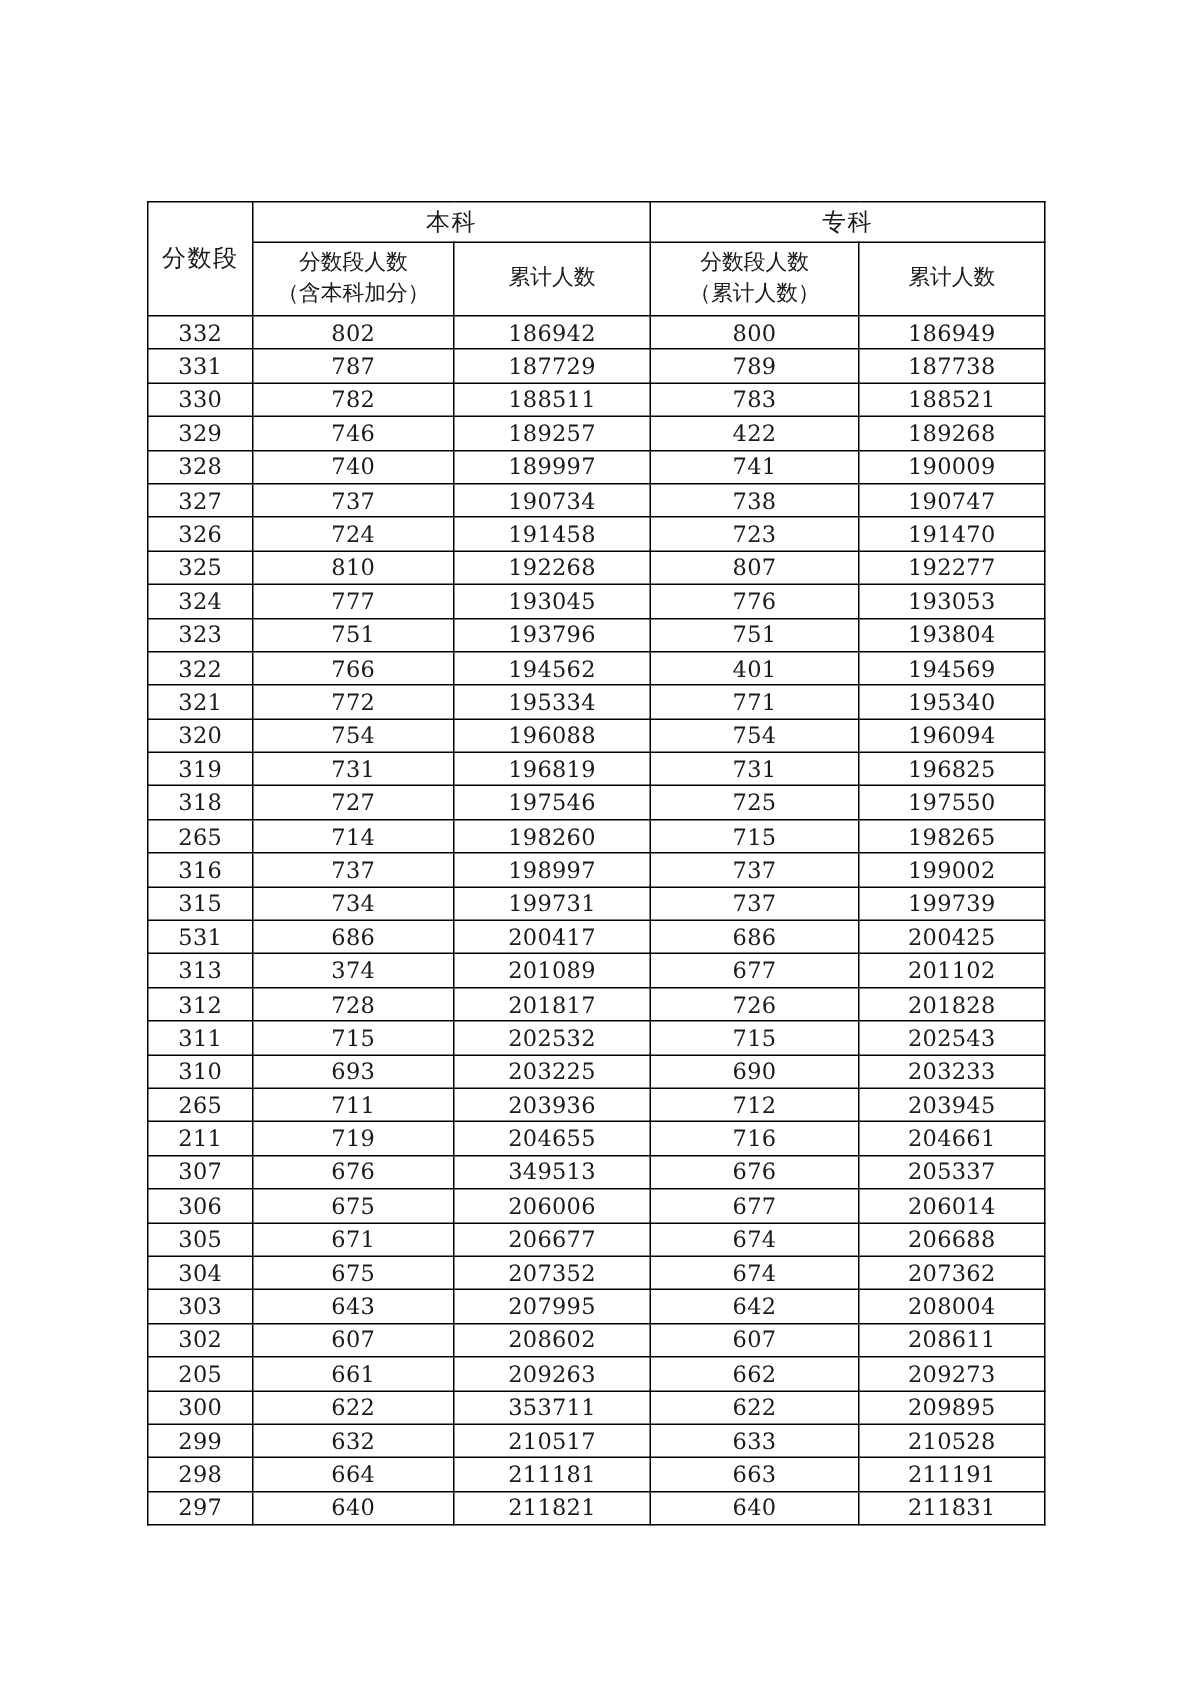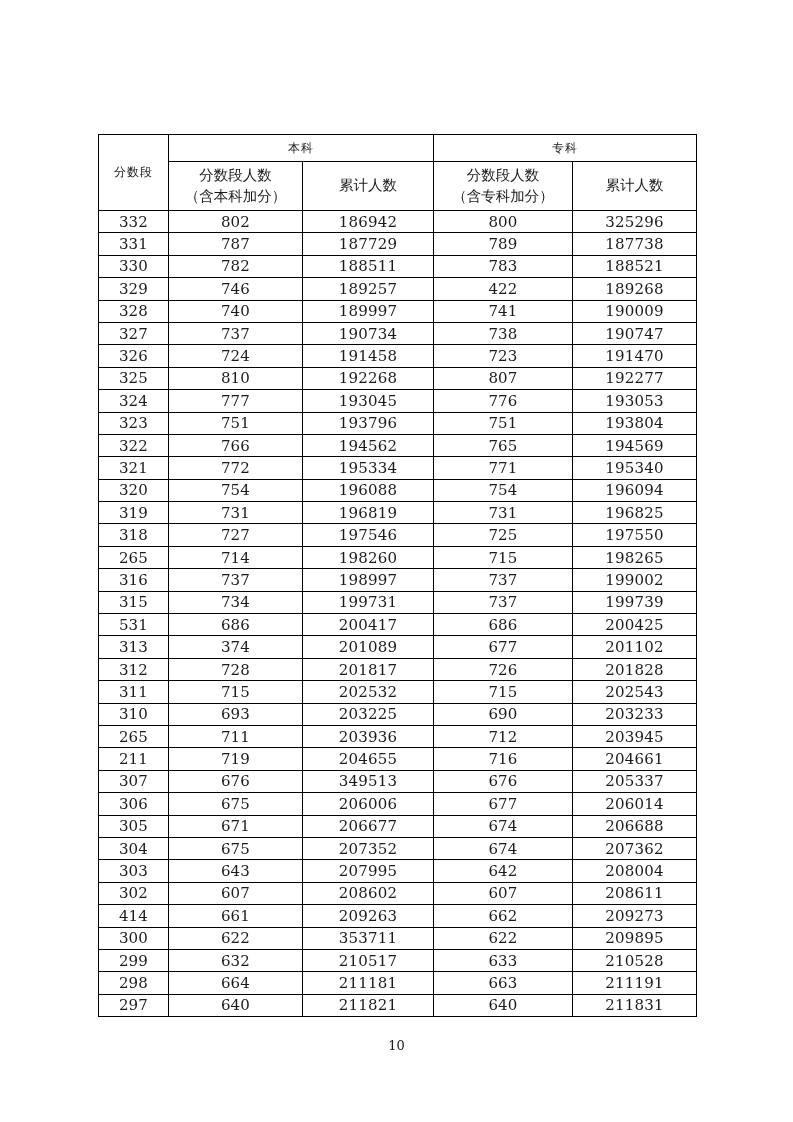--- a/index.html
+++ b/index.html
@@ -46,21 +46,21 @@
   
   col.c-score { width: 70px; }
   col.c-ben-count { width: 134px; }
   col.c-ben-cum { width: 131px; }
   col.c-zhuan-count { width: 139px; }
   col.c-zhuan-cum { width: 124px; }
 
   
   tr.group-row th {
     height: 26px;
-    font-size: 12px;
+    font-size: 16px;
     font-family: "DejaVu Sans", "Liberation Sans", sans-serif;
     font-weight: bold;
     letter-spacing: 1px;
   }
 
   
   tr.sub-row th {
     height: 48px;
     font-size: 14.5px;
     font-family: "DejaVu Sans", "Liberation Sans", sans-serif;
@@ -121,34 +121,34 @@
       <tr class="sub-row">
         <th>
           <span class="sub-head-line">分数段人数</span>
           <span class="sub-head-line">（含本科加分）</span>
         </th>
         <th>
           <span class="sub-head-line">累计人数</span>
         </th>
         <th>
           <span class="sub-head-line">分数段人数</span>
-          <span class="sub-head-line">（含专科加分）</span>
+          <span class="sub-head-line">（累计人数）</span>
         </th>
         <th>
           <span class="sub-head-line">累计人数</span>
         </th>
       </tr>
     </thead>
     <tbody id="table-body">
         <tr class="data-row">
           <td>332</td>
           <td>802</td>
           <td>186942</td>
           <td>800</td>
-          <td>325296</td>
+          <td>186949</td>
         </tr>
         <tr class="data-row">
           <td>331</td>
           <td>787</td>
           <td>187729</td>
           <td>789</td>
           <td>187738</td>
         </tr>
         <tr class="data-row">
           <td>330</td>
@@ -203,21 +203,21 @@
           <td>323</td>
           <td>751</td>
           <td>193796</td>
           <td>751</td>
           <td>193804</td>
         </tr>
         <tr class="data-row">
           <td>322</td>
           <td>766</td>
           <td>194562</td>
-          <td>765</td>
+          <td>401</td>
           <td>194569</td>
         </tr>
         <tr class="data-row">
           <td>321</td>
           <td>772</td>
           <td>195334</td>
           <td>771</td>
           <td>195340</td>
         </tr>
         <tr class="data-row">
@@ -347,21 +347,21 @@
           <td>208004</td>
         </tr>
         <tr class="data-row">
           <td>302</td>
           <td>607</td>
           <td>208602</td>
           <td>607</td>
           <td>208611</td>
         </tr>
         <tr class="data-row">
-          <td>414</td>
+          <td>205</td>
           <td>661</td>
           <td>209263</td>
           <td>662</td>
           <td>209273</td>
         </tr>
         <tr class="data-row">
           <td>300</td>
           <td>622</td>
           <td>353711</td>
           <td>622</td>
@@ -384,15 +384,14 @@
         <tr class="data-row">
           <td>297</td>
           <td>640</td>
           <td>211821</td>
           <td>640</td>
           <td>211831</td>
         </tr>
       </tbody>
   </table>
 
-  <div id="page-number">10</div>
 
 </div>
 
 </body></html>

